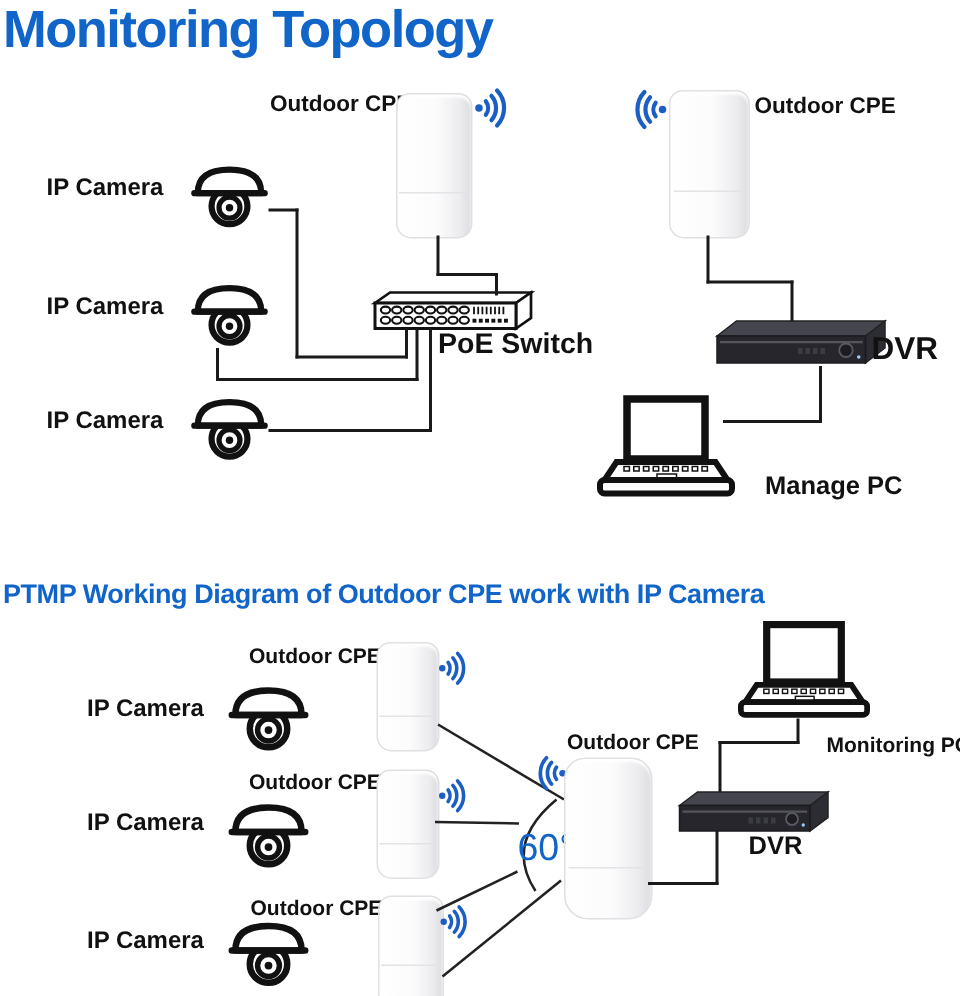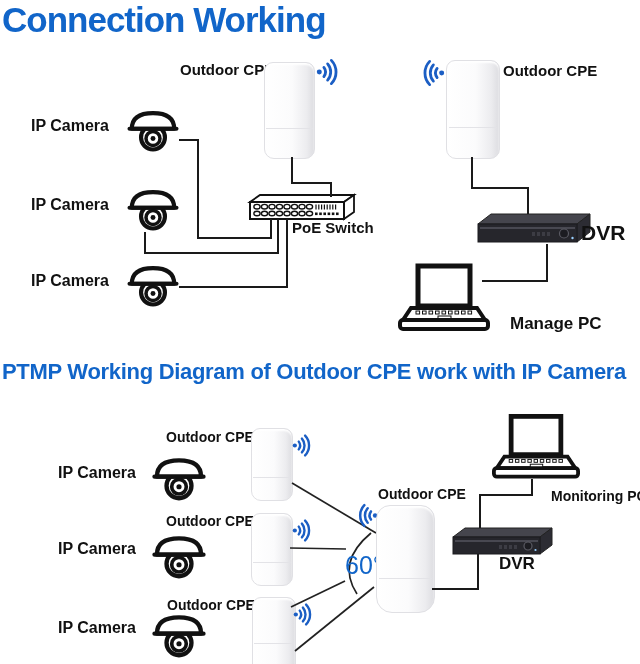--- a/index.html
+++ b/index.html
@@ -32,22 +32,22 @@
   .cam path,.cam circle.o{stroke:#111;fill:#fff;}
   .laptop rect,.laptop polygon{stroke:#111;fill:#fff;}
   svg{position:absolute;overflow:visible;}
   .overlay{left:0;top:0;pointer-events:none;}
 </style>
 </head>
 <body>
 
 <div id="canvas">
 
-  <div class="head" style="left:2px;top:0px;font-size:35px;letter-spacing:-1px;">Connection Working</div>
-  <div class="head" style="left:2px;top:359px;font-size:22px;letter-spacing:-0.3px;">PTMP Working Diagram of Outdoor CPE work with IP Camera</div>
+  <div class="head" style="left:2px;top:0px;font-size:35px;letter-spacing:-1px;">Monitoring Topology</div>
+  <div class="head" style="left:2px;top:386px;font-size:18px;letter-spacing:-0.3px;">PTMP Working Diagram of Outdoor CPE work with IP Camera</div>
 
   <div class="lbl" style="left:180px;top:62px;font-size:15px;">Outdoor CPE</div>
   <div class="cpe" style="left:264px;top:62px;width:49px;height:95px;">
       <div class="seam"></div>
     </div>
   <svg class="wifi" style="left:316px;top:57px;" width="27" height="30" viewBox="0 0 26 28">
     <circle cx="3.2" cy="14" r="2.4"></circle>
     <path d="M7.6 9.6 A7.4 7.4 0 0 1 7.6 18.4"></path>
     <path d="M11.2 6.2 A11.8 11.8 0 0 1 11.2 21.8"></path>
     <path d="M14.8 2.8 A16.2 16.2 0 0 1 14.8 25.2"></path>
@@ -125,21 +125,21 @@
     </g>
     <g fill="#111">
       <rect x="67" y="18.5" width="2.6" height="2.6"></rect>
         <rect x="71.2" y="18.5" width="2.6" height="2.6"></rect>
       <rect x="75.4" y="18.5" width="2.6" height="2.6"></rect>
         <rect x="79.6" y="18.5" width="2.6" height="2.6"></rect>
       <rect x="83.8" y="18.5" width="2.6" height="2.6"></rect>
         <rect x="88" y="18.5" width="2.6" height="2.6"></rect>
     </g>
   </svg>
-  <div class="lbl" style="left:292px;top:220px;font-size:15px;">PoE Switch</div>
+  <div class="lbl" style="left:292px;top:220px;font-size:19px;">PoE Switch</div>
 
   <svg style="left:476px;top:212px;" width="118" height="32" viewBox="0 0 118 32">
     <polygon points="2,12 15,2 114,2 101,12" fill="#45454d" stroke="#222" stroke-width="1"></polygon>
     <polygon points="101,12 114,2 114,20 101,30" fill="#2c2c33" stroke="#222" stroke-width="1"></polygon>
     <rect x="2" y="12" width="99" height="18" fill="#26262c" stroke="#1b1b1f" stroke-width="1"></rect>
     <line x1="4" y1="16" x2="99" y2="16" stroke="#55555e" stroke-width="1.5"></line>
     <g fill="#3c3c44">
         <rect x="56" y="20" width="3" height="4"></rect>
         <rect x="61" y="20" width="3" height="4"></rect>
       <rect x="66" y="20" width="3" height="4"></rect>

